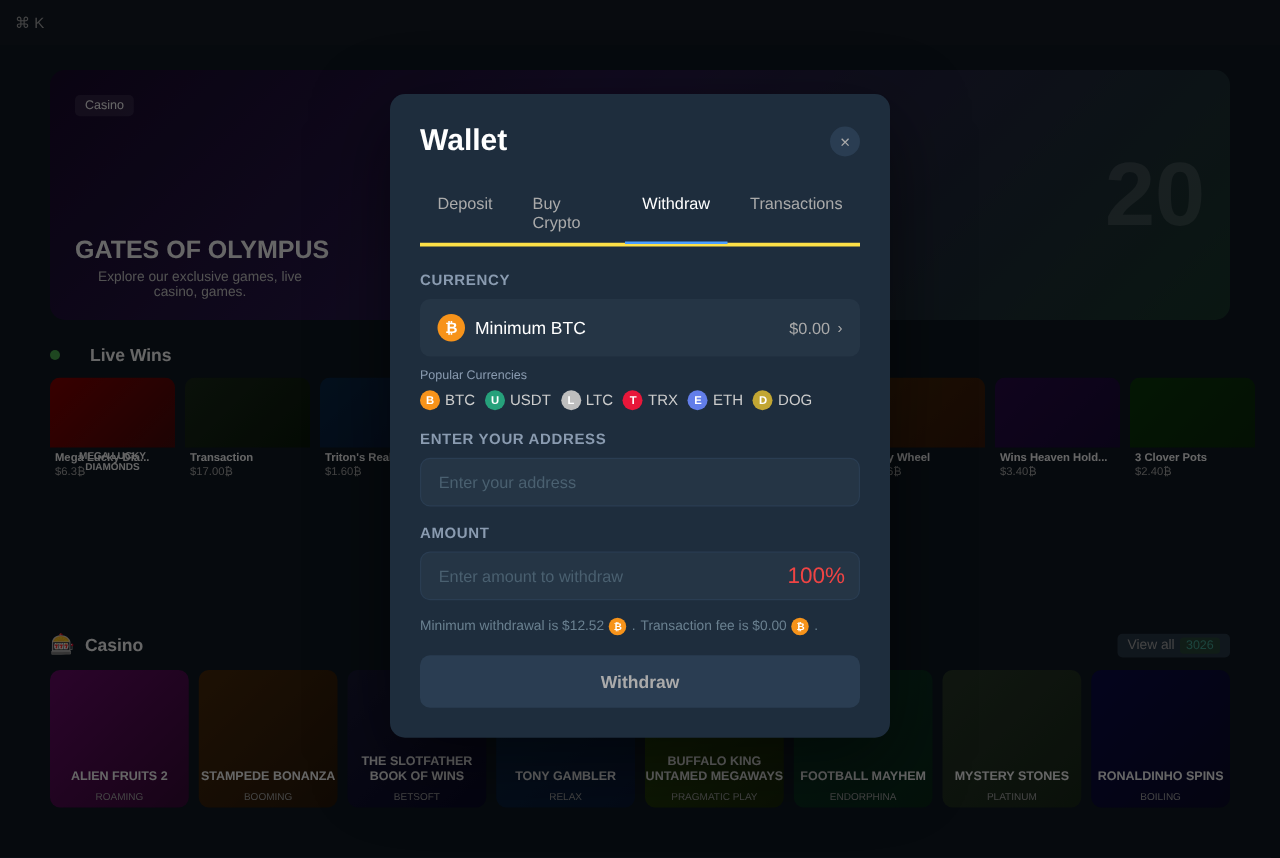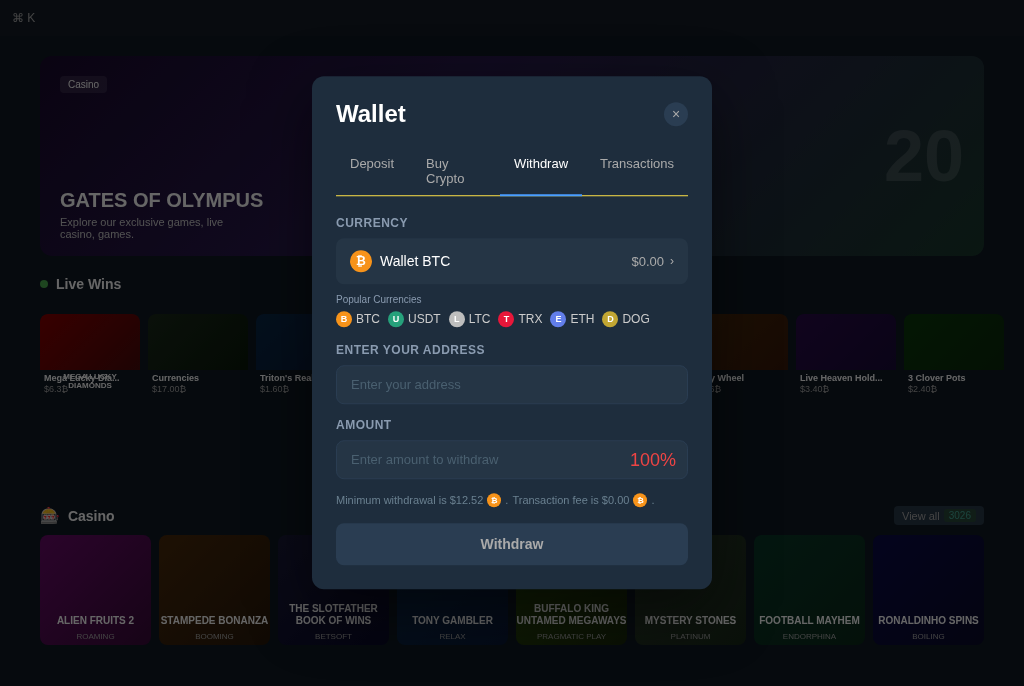--- a/index.html
+++ b/index.html
@@ -43,20 +43,21 @@
       height: 200px;
       background: linear-gradient(135deg, #1a0a2e 0%, #2a1a4e 40%, #1a3a2e 100%);
       border-radius: 12px;
       display: flex;
       align-items: flex-end;
       padding: 16px 20px;
       overflow: hidden;
     }
     .hero-text {
       color: white;
+      text-align: center;
     }
     .hero-text h2 {
       font-size: 20px;
       font-weight: 700;
       margin-bottom: 4px;
     }
     .hero-text p {
       font-size: 11px;
       color: #ccc;
       max-width: 200px;
@@ -85,22 +86,22 @@
     }
 
     
     .live-wins-section {
       position: absolute;
       top: 240px; left: 40px; right: 40px;
     }
     .section-header {
       display: flex;
       align-items: center;
-      gap: 8px;
-      margin-bottom: 22px;
+      gap: 24px;
+      margin-bottom: 10px;
     }
     .live-dot {
       width: 8px; height: 8px;
       background: #4caf50;
       border-radius: 50%;
     }
     .section-title {
       color: white;
       font-size: 14px;
       font-weight: 600;
@@ -257,21 +258,21 @@
       font-size: 14px;
       cursor: pointer;
       border: none;
     }
 
     
     .modal-tabs {
       display: flex;
       gap: 4px;
       margin-bottom: 20px;
-      border-bottom: 1px solid #fde047;
+      border-bottom: 3px solid #fde047;
       padding-bottom: 0;
     }
     .tab-item {
       padding: 8px 14px;
       color: #aaa;
       font-size: 13px;
       cursor: pointer;
       border-bottom: 2px solid transparent;
       margin-bottom: -1px;
     }
@@ -479,21 +480,21 @@
     <div class="game-card-img gc-jackpot">
       <div style="color:white;font-size:8px;font-weight:700;padding:4px;text-align:center;position:absolute;bottom:4px;left:0;right:0;">MEGA LUCKY DIAMONDS</div>
     </div>
     <div class="game-card-name">Mega Lucky Dia...</div>
     <div class="game-card-price">$6.3₿</div>
   </div>
         <div class="game-card" style="position: relative;">
     <div class="game-card-img gc-mono">
       
     </div>
-    <div class="game-card-name">Currencies</div>
+    <div class="game-card-name">Transaction</div>
     <div class="game-card-price">$17.00₿</div>
   </div>
         <div class="game-card" style="position: relative;">
     <div class="game-card-img gc-triton">
       
     </div>
     <div class="game-card-name">Triton's Realm</div>
     <div class="game-card-price">$1.60₿</div>
   </div>
         <div class="game-card" style="position: relative;">
@@ -521,21 +522,21 @@
     <div class="game-card-img gc-juicy">
       
     </div>
     <div class="game-card-name">Juicy Wheel</div>
     <div class="game-card-price">$2.06₿</div>
   </div>
         <div class="game-card" style="position: relative;">
     <div class="game-card-img gc-fruit">
       
     </div>
-    <div class="game-card-name">Live Heaven Hold...</div>
+    <div class="game-card-name">Wins Heaven Hold...</div>
     <div class="game-card-price">$3.40₿</div>
   </div>
         <div class="game-card" style="position: relative;">
     <div class="game-card-img gc-3clover">
       
     </div>
     <div class="game-card-name">3 Clover Pots</div>
     <div class="game-card-price">$2.40₿</div>
   </div>
       </div>
@@ -566,27 +567,27 @@
     <div class="casino-card-sub">BETSOFT</div>
   </div>
         <div class="casino-card cc-tony">
     <div class="casino-card-title">TONY GAMBLER</div>
     <div class="casino-card-sub">RELAX</div>
   </div>
         <div class="casino-card cc-buffalo">
     <div class="casino-card-title">BUFFALO KING UNTAMED MEGAWAYS</div>
     <div class="casino-card-sub">PRAGMATIC PLAY</div>
   </div>
+        <div class="casino-card cc-football">
+    <div class="casino-card-title">FOOTBALL MAYHEM</div>
+    <div class="casino-card-sub">ENDORPHINA</div>
+  </div>
         <div class="casino-card cc-mystery">
     <div class="casino-card-title">MYSTERY STONES</div>
     <div class="casino-card-sub">PLATINUM</div>
-  </div>
-        <div class="casino-card cc-football">
-    <div class="casino-card-title">FOOTBALL MAYHEM</div>
-    <div class="casino-card-sub">ENDORPHINA</div>
   </div>
         <div class="casino-card cc-ronaldinho">
     <div class="casino-card-title">RONALDINHO SPINS</div>
     <div class="casino-card-sub">BOILING</div>
   </div>
       </div>
   </div>
 
 </div>
 
@@ -607,21 +608,21 @@
       <div class="tab-item active">Withdraw</div>
       <div class="tab-item">Transactions</div>
     </div>
 
   
   <div class="form-section">
     <div class="form-label">Currency</div>
     <div class="currency-selector">
       <div class="currency-left">
         <div class="btc-icon">₿</div>
-        <span class="currency-name">Wallet BTC</span>
+        <span class="currency-name">Minimum BTC</span>
       </div>
       <div class="currency-amount">
         <span>$0.00</span>
         <span class="chevron-right">›</span>
       </div>
     </div>
 
     <div class="popular-label">Popular Currencies</div>
     <div class="currency-pills" id="currencyPills">
         <div class="currency-pill">

